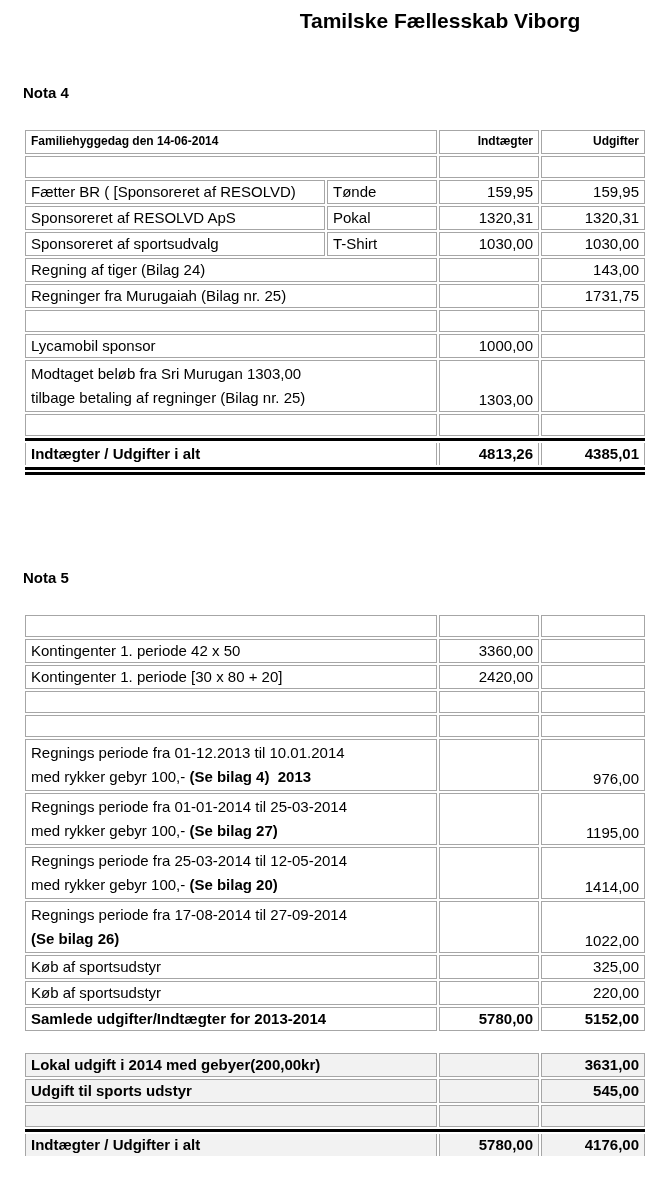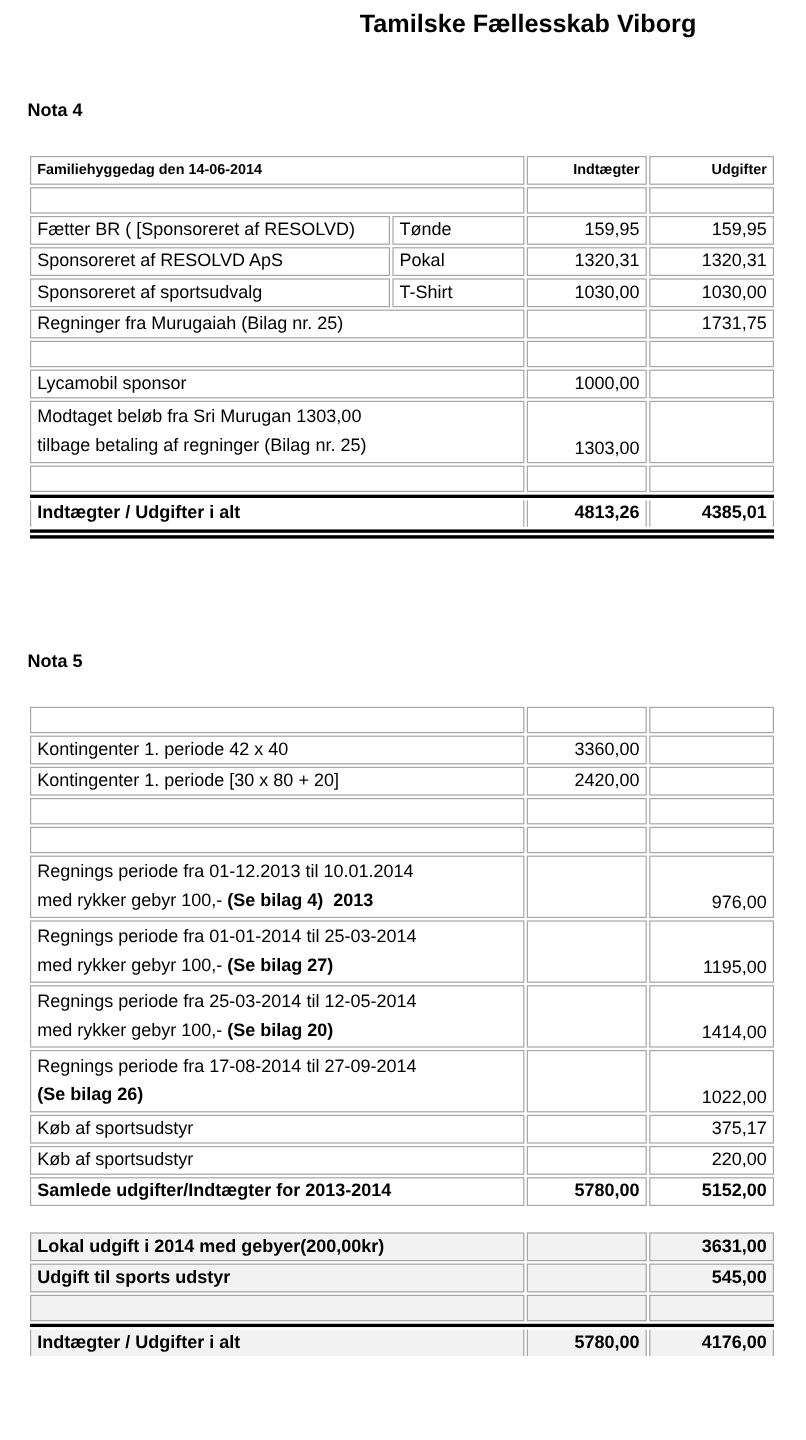--- a/index.html
+++ b/index.html
@@ -105,20 +105,25 @@
         <td class="num">1320,31</td>
         <td class="num">1320,31</td>
       </tr>
       <tr>
         <td class="desc">Sponsoreret af sportsudvalg</td>
         <td class="item">T-Shirt</td>
         <td class="num">1030,00</td>
         <td class="num">1030,00</td>
       </tr>
       <tr>
+        <td class="desc" colspan="2">Regning af tiger (Bilag 24)</td>
+        <td class="num"></td>
+        <td class="num">143,00</td>
+      </tr>
+      <tr>
         <td class="desc" colspan="2">Regninger fra Murugaiah (Bilag nr. 25)</td>
         <td class="num"></td>
         <td class="num">1731,75</td>
       </tr>
       <tr>
         <td class="desc" colspan="2"></td>
         <td class="num"></td>
         <td class="num"></td>
       </tr>
       <tr>
@@ -167,21 +172,21 @@
       <col class="c3">
       <col class="c4">
     </colgroup>
   <tbody>
       <tr>
         <td class="desc" colspan="2"></td>
         <td class="num"></td>
         <td class="num"></td>
       </tr>
       <tr>
-        <td class="desc" colspan="2">Kontingenter 1. periode 42 x 40</td>
+        <td class="desc" colspan="2">Kontingenter 1. periode 42 x 50</td>
         <td class="num">3360,00</td>
         <td class="num"></td>
       </tr>
       <tr>
         <td class="desc" colspan="2">Kontingenter 1. periode [30 x 80 + 20]</td>
         <td class="num">2420,00</td>
         <td class="num"></td>
       </tr>
       <tr>
         <td class="desc" colspan="2"></td>
@@ -221,21 +226,21 @@
         <td class="desc multiline" colspan="2">
           <div class="dline"><span>Regnings periode fra 17-08-2014 til 27-09-2014</span></div>
           <div class="dline"><span class="b">(Se bilag 26)</span></div>
         </td>
         <td class="num"></td>
         <td class="num">1022,00</td>
       </tr>
       <tr>
         <td class="desc" colspan="2">Køb af sportsudstyr</td>
         <td class="num"></td>
-        <td class="num">375,17</td>
+        <td class="num">325,00</td>
       </tr>
       <tr>
         <td class="desc" colspan="2">Køb af sportsudstyr</td>
         <td class="num"></td>
         <td class="num">220,00</td>
       </tr>
       <tr>
         <td class="desc b" colspan="2">Samlede udgifter/Indtægter for 2013-2014</td>
         <td class="num b">5780,00</td>
         <td class="num b">5152,00</td>

